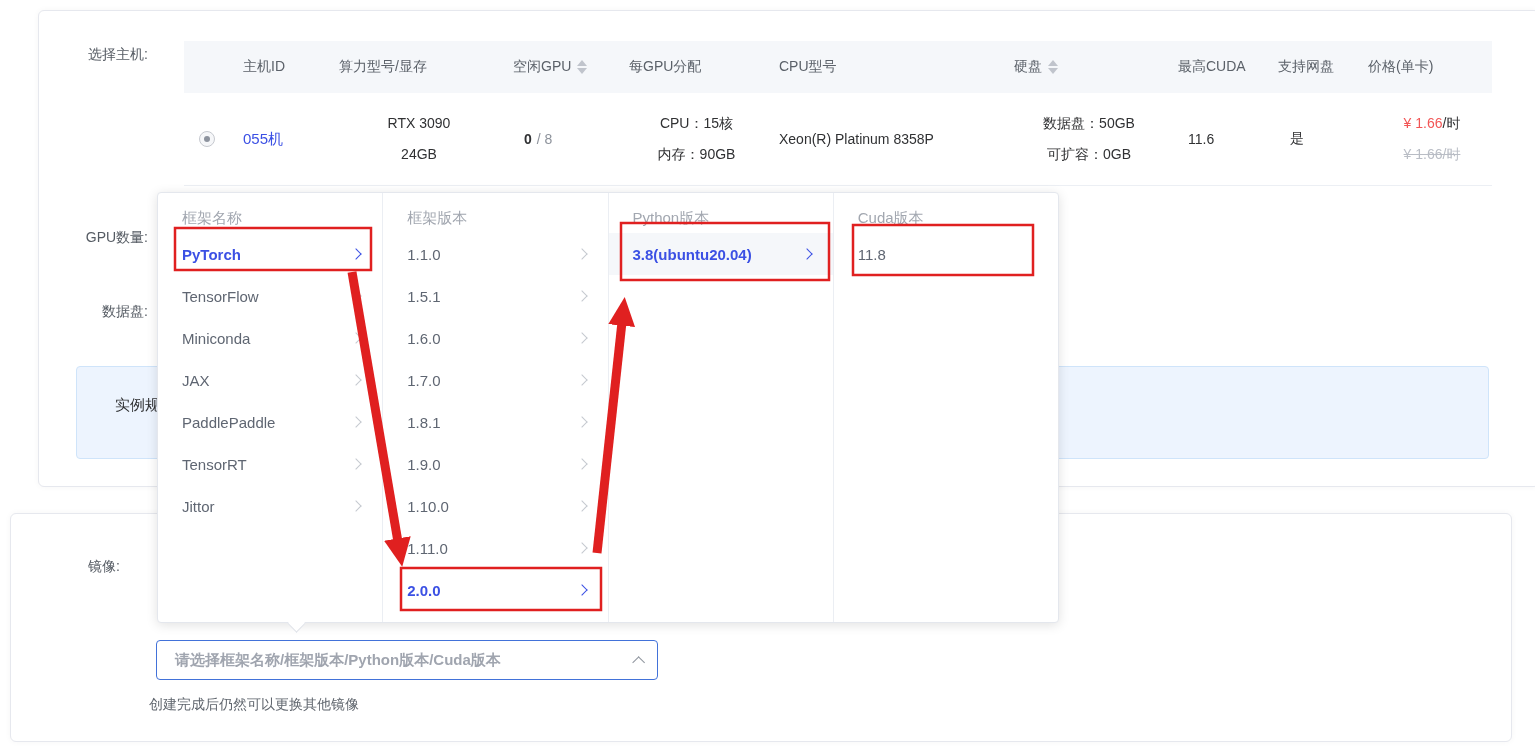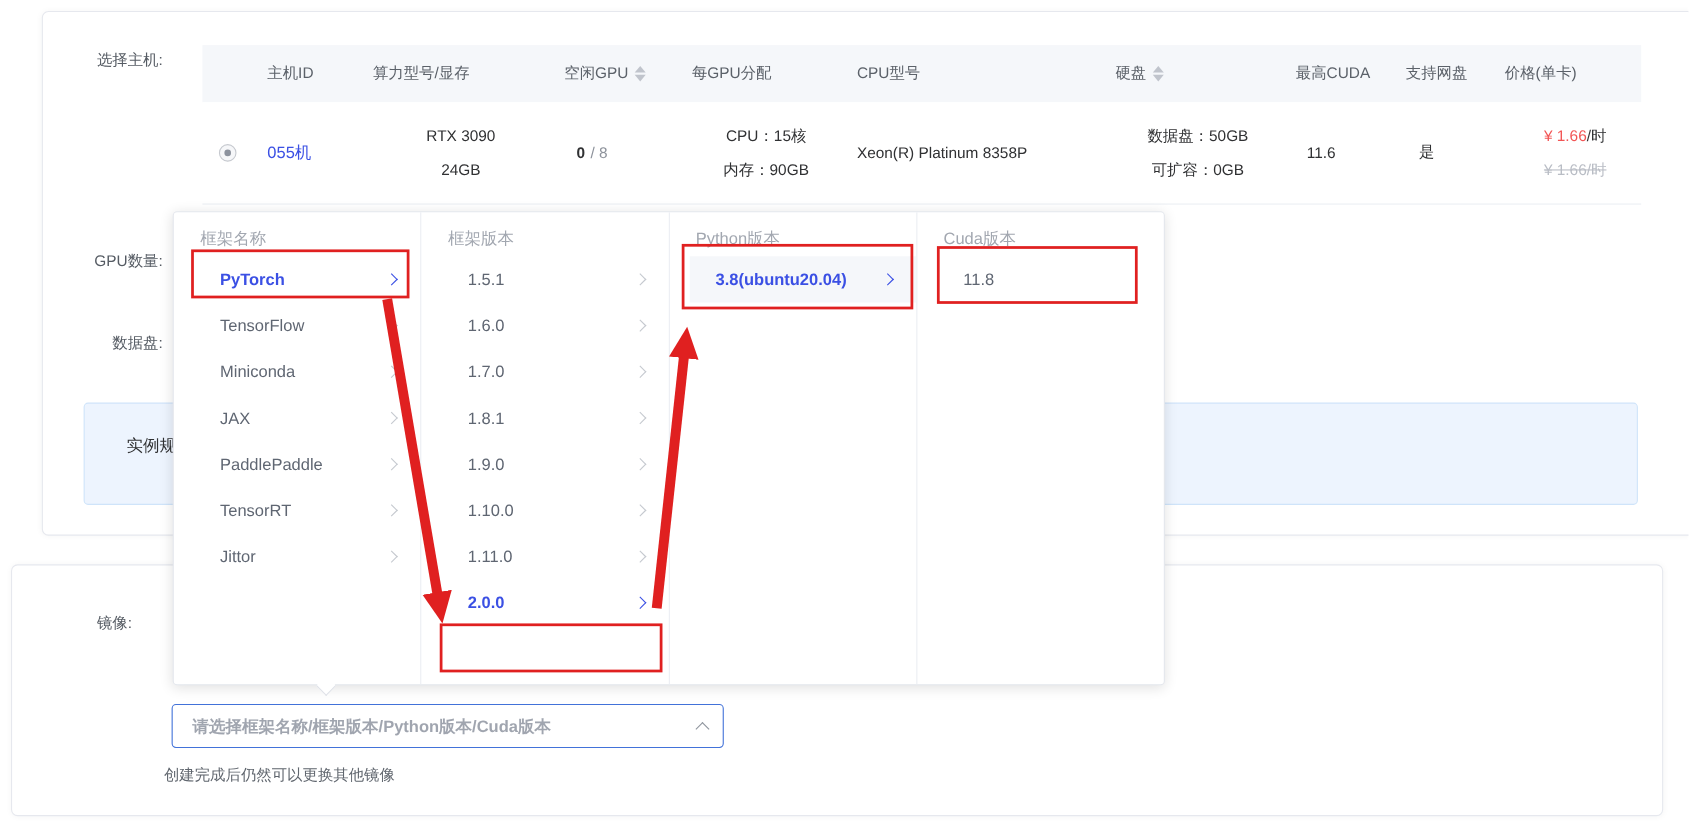--- a/index.html
+++ b/index.html
@@ -43,21 +43,21 @@
   .price-old{color:#b9bdc5;text-decoration:line-through;}
 
   
   .banner{position:absolute;left:37px;top:355px;width:1413px;height:93px;background:var(--banner-bg);border:1px solid #cfe4fa;border-radius:4px;padding:29px 0 0 38px;font-size:15px;color:#303133;}
 
   
   .cascader{position:absolute;left:157px;top:192px;width:902px;height:431px;background:#fff;border:1px solid #e4e7ed;border-radius:4px;box-shadow:0 2px 12px rgba(0,0,0,.12);z-index:20;display:flex;}
   .cas-col{flex:1;border-right:1px solid #ebeef3;padding-top:10px;overflow:hidden;}
   .cas-col:last-child{border-right:none;}
   .cas-head{height:30px;line-height:30px;padding-left:24px;color:#a2a7b0;font-size:15px;}
-  .cas-item{height:42px;display:flex;align-items:center;justify-content:space-between;padding:0 22px 0 24px;font-size:15px;color:#5f6672;cursor:pointer;margin-left:18px;}
+  .cas-item{height:42px;display:flex;align-items:center;justify-content:space-between;padding:0 22px 0 24px;font-size:15px;color:#5f6672;cursor:pointer;}
   .cas-item.sel{color:var(--accent);font-weight:700;}
   .cas-item.hl{background:#f5f7fa;}
   .chev-right{width:8px;height:8px;border-top:1.6px solid currentColor;border-right:1.6px solid currentColor;transform:rotate(45deg);color:#c5c9cf;flex:none;}
   .cas-item.sel .chev-right{color:var(--accent);}
   .notch{position:absolute;bottom:-7.5px;left:132px;width:13px;height:13px;background:#fff;border-right:1px solid #dfe2e8;border-bottom:1px solid #dfe2e8;transform:rotate(45deg);}
 
   
   .select{position:absolute;left:145px;top:126px;width:502px;height:40px;border:1px solid #4272d9;border-radius:4px;background:#fff;display:flex;align-items:center;justify-content:space-between;padding:0 16px 0 18px;cursor:pointer;font-weight:bold;}
   .placeholder{color:#a0a5af;font-size:15px;}
   .chev-up{width:9px;height:9px;border-top:1.6px solid #8f959e;border-right:1.6px solid #8f959e;transform:rotate(-45deg) translateY(3px);}
@@ -195,20 +195,24 @@
             <span>TensorRT</span>
             <span class="chev-right"></span>
           </div>
           <div class="cas-item">
             <span>Jittor</span>
             <span class="chev-right"></span>
           </div>
         </div>
         <div class="cas-col">
           <div class="cas-head">框架版本</div>
+          <div class="cas-item">
+            <span>1.1.0</span>
+            <span class="chev-right"></span>
+          </div>
           <div class="cas-item">
             <span>1.5.1</span>
             <span class="chev-right"></span>
           </div>
           <div class="cas-item">
             <span>1.6.0</span>
             <span class="chev-right"></span>
           </div>
           <div class="cas-item">
             <span>1.7.0</span>

